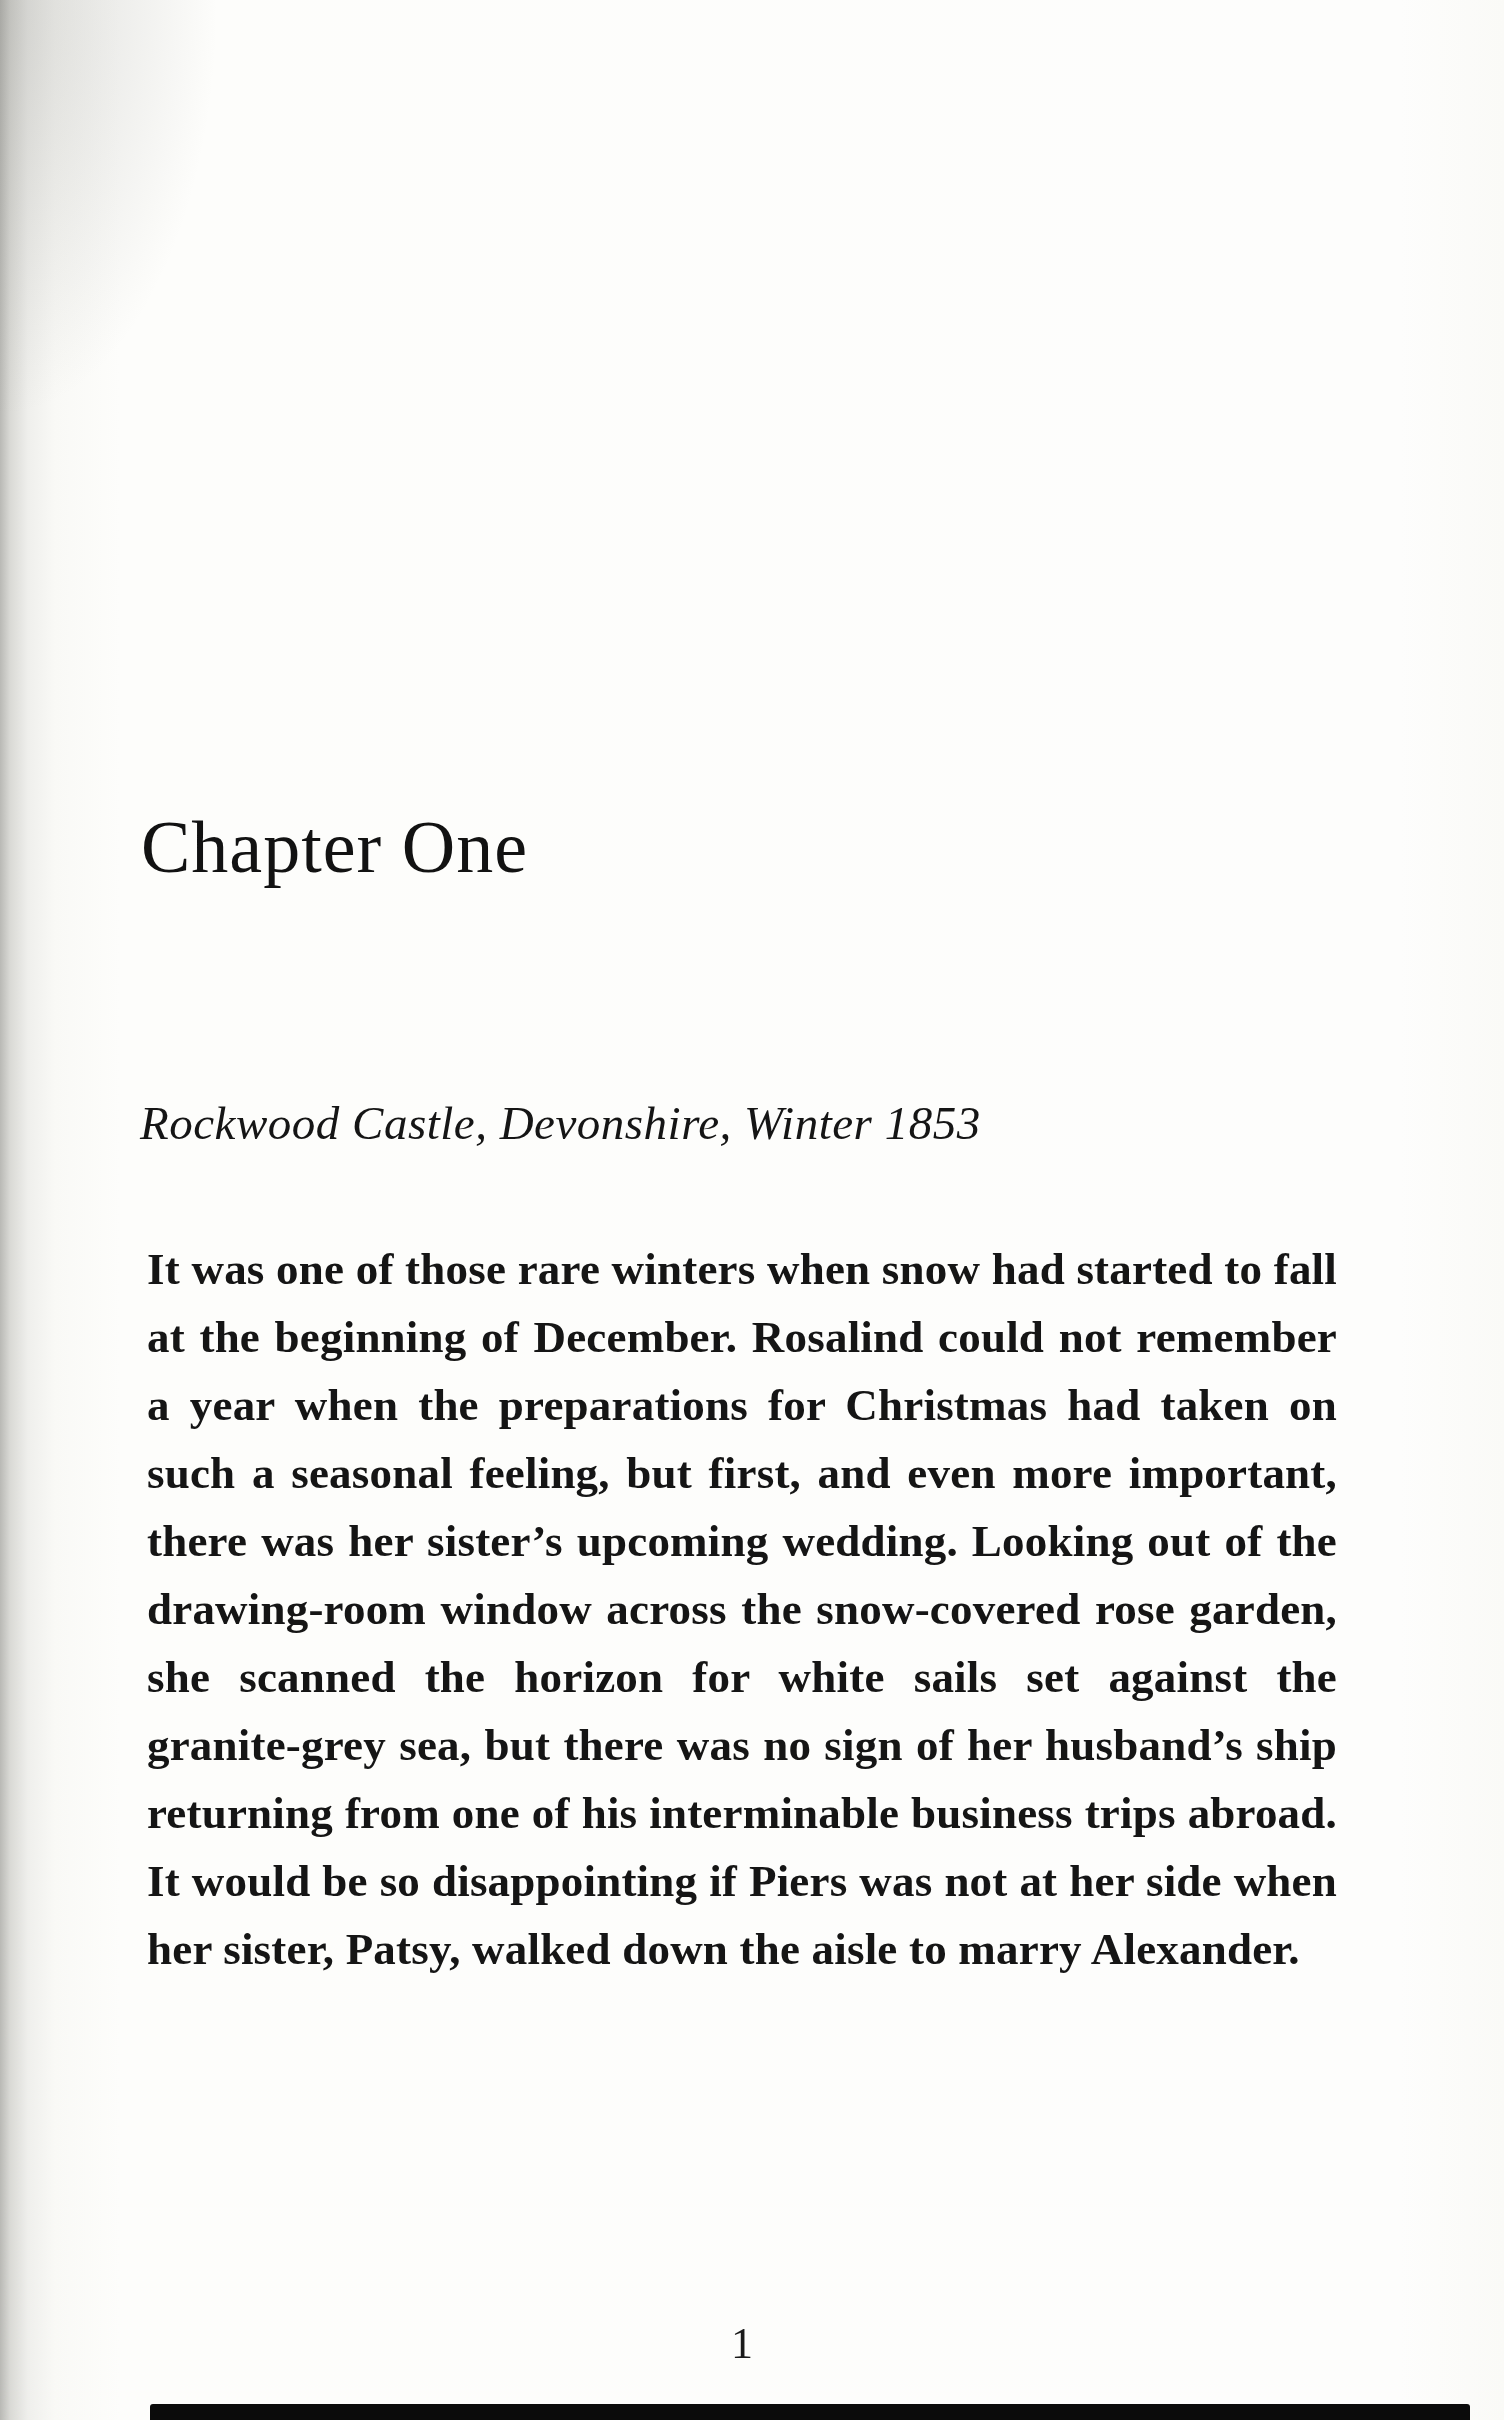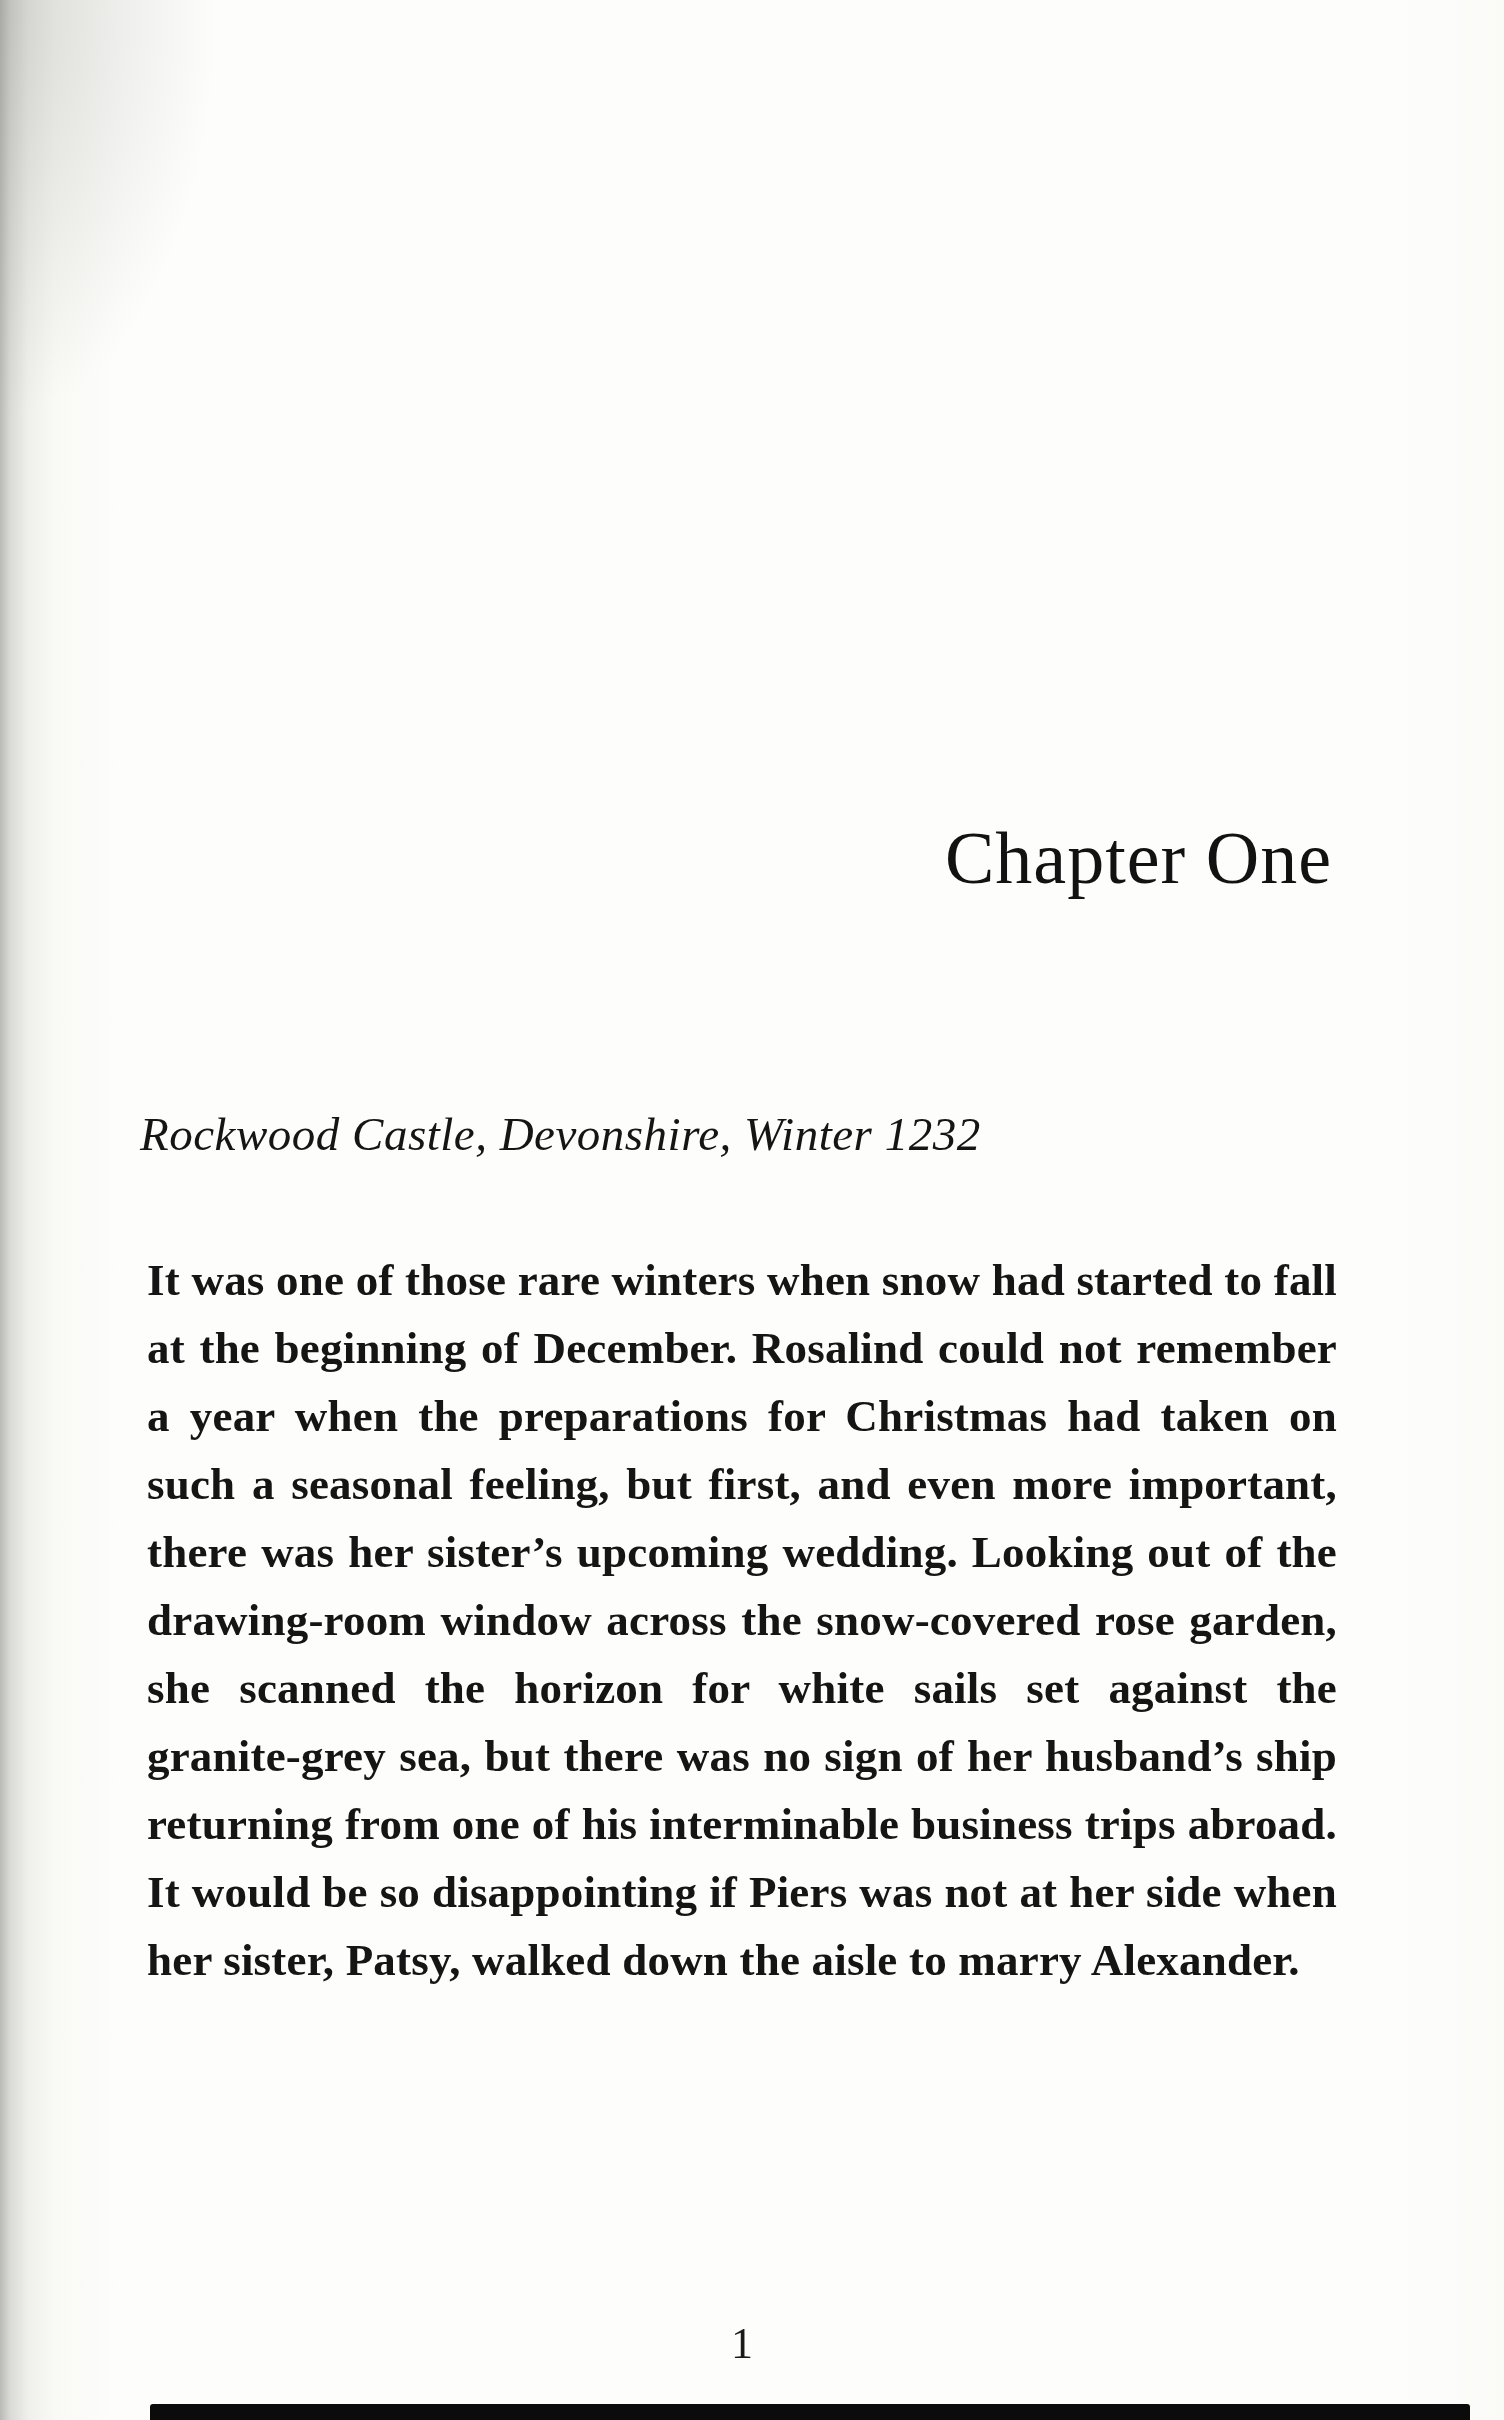--- a/index.html
+++ b/index.html
@@ -32,25 +32,25 @@
   }
   
   .corner-shade {
     position: absolute;
     top: 0; left: 0;
     width: 220px; height: 420px;
     background: radial-gradient(ellipse at 0% 0%, rgba(120,120,115,0.25), rgba(120,120,115,0) 70%);
     pointer-events: none;
   }
   .chapter-title {
-    margin: 12px;
+    margin: 1px;
     font-size: 74px;
     font-weight: 400;
     letter-spacing: 1px;
-    text-align: right;
+    text-align: left;
     line-height: 92px;
     color: #121212;
   }
   .epigraph {
     margin: 200px 0 0 0;
     font-size: 47px;
     font-style: italic;
     line-height: 60px;
     color: #151515;
     letter-spacing: 0.5px;
@@ -90,21 +90,21 @@
   }
 </style>
 </head>
 <body>
 
 <div class="page">
   <div class="corner-shade"></div>
 
   <h1 class="chapter-title">Chapter One</h1>
 
-  <p class="epigraph">Rockwood Castle, Devonshire, Winter 1232</p>
+  <p class="epigraph">Rockwood Castle, Devonshire, Winter 1853</p>
 
   <p class="body-para first">It was one of those rare winters when snow had started to fall at the beginning of December. Rosalind could not remember a year when the preparations for Christmas had taken on such a seasonal feeling, but first, and even more important, there was her sister’s upcoming wedding. Looking out of the drawing-room window across the snow-covered rose garden, she scanned the horizon for white sails set against the granite-grey sea, but there was no sign of her husband’s ship returning from one of his interminable business trips abroad. It would be so disappointing if Piers was not at her side when her sister, Patsy, walked down the aisle to marry Alexander.</p>
 
 
   <div class="page-number">1</div>
 
   <div class="bottom-bar"></div>
 </div>
 
 </body></html>

